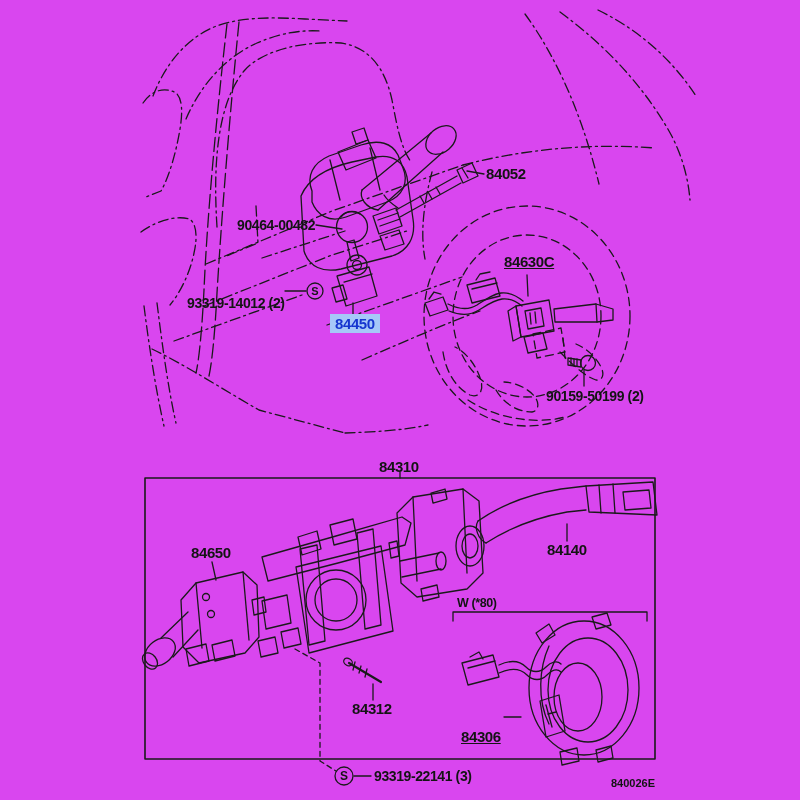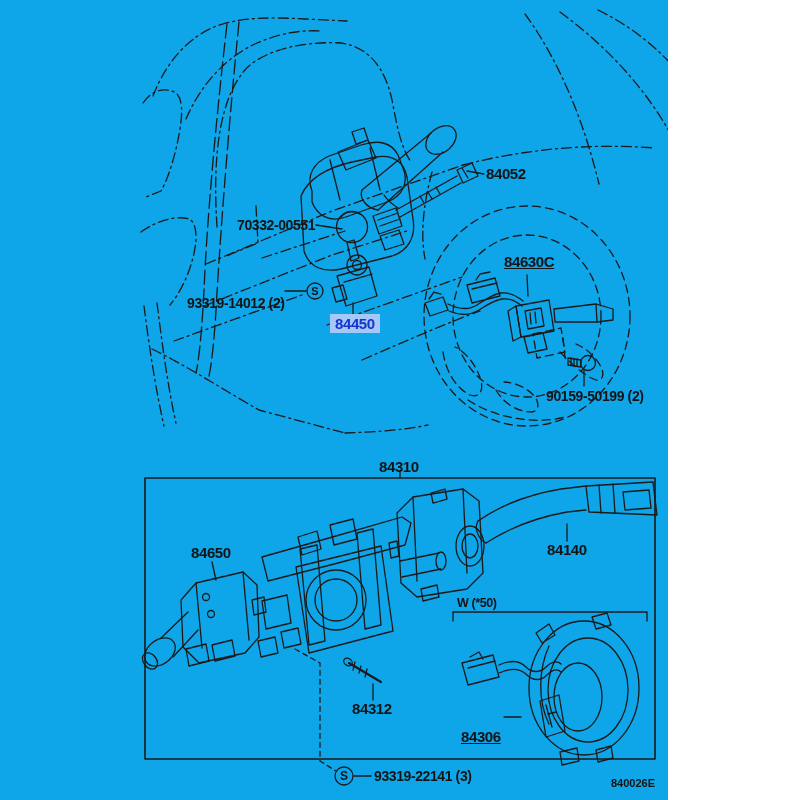--- a/index.html
+++ b/index.html
@@ -1,16 +1,16 @@
 <!DOCTYPE html>
 <html><head>
 <meta charset="utf-8">
 <style>
   html,body{margin:0;padding:0;background:#fff;}
-  #canvas{position:relative;width:668px;height:800px;background:#0ea5e9;overflow:hidden;
+  #canvas{position:relative;width:800px;height:800px;background:#d946ef;overflow:hidden;
           font-family:"Liberation Sans",sans-serif;}
   svg{position:absolute;left:0;top:0;}
   .lbl{position:absolute;font:700 15px/1.15 "Liberation Sans",sans-serif;color:#141414;
        letter-spacing:-0.4px;white-space:nowrap;}
   .sm{font-size:14px;}
   .xs{font-size:12.5px;}
   .code{font-size:11px;letter-spacing:0;}
   .ssym{position:absolute;font:700 11px/1 "Liberation Sans",sans-serif;color:#141414;
         width:14px;text-align:center;}
   #l84052{left:486px;top:165px;}
@@ -233,29 +233,29 @@
       <path d="M373,684 L373,700"></path>
       <path d="M504,717 L521,717"></path>
       <path d="M354,776 L371,776"></path>
       <circle cx="315" cy="291" r="8"></circle>
       <circle cx="344" cy="776" r="9"></circle>
     </g>
   </g>
 </svg>
 
 <div class="lbl" id="l84052">84052</div>
-<div class="lbl sm" id="l90464">70332-00551</div>
+<div class="lbl sm" id="l90464">90464-00482</div>
 <div class="lbl sm" id="l93319a">93319-14012 (2)</div>
 <div class="lbl" id="l84450" style="background: rgb(166, 200, 248); color: rgb(21, 53, 207);">84450</div>
 <div class="lbl" id="l84630c">84630C</div>
 <div class="lbl sm" id="l90159">90159-50199 (2)</div>
 <div class="lbl" id="l84310">84310</div>
 <div class="lbl" id="l84650">84650</div>
 <div class="lbl" id="l84140">84140</div>
-<div class="lbl xs" id="lw80">W (*50)</div>
+<div class="lbl xs" id="lw80">W (*80)</div>
 <div class="lbl" id="l84312">84312</div>
 <div class="lbl" id="l84306">84306</div>
 <div class="lbl sm" id="l93319b">93319-22141 (3)</div>
 <div class="lbl code" id="lcode">840026E</div>
 <div class="ssym" id="sym1">S</div>
 <div class="ssym" id="sym2">S</div>
 
 </div>
 
 </body></html>

